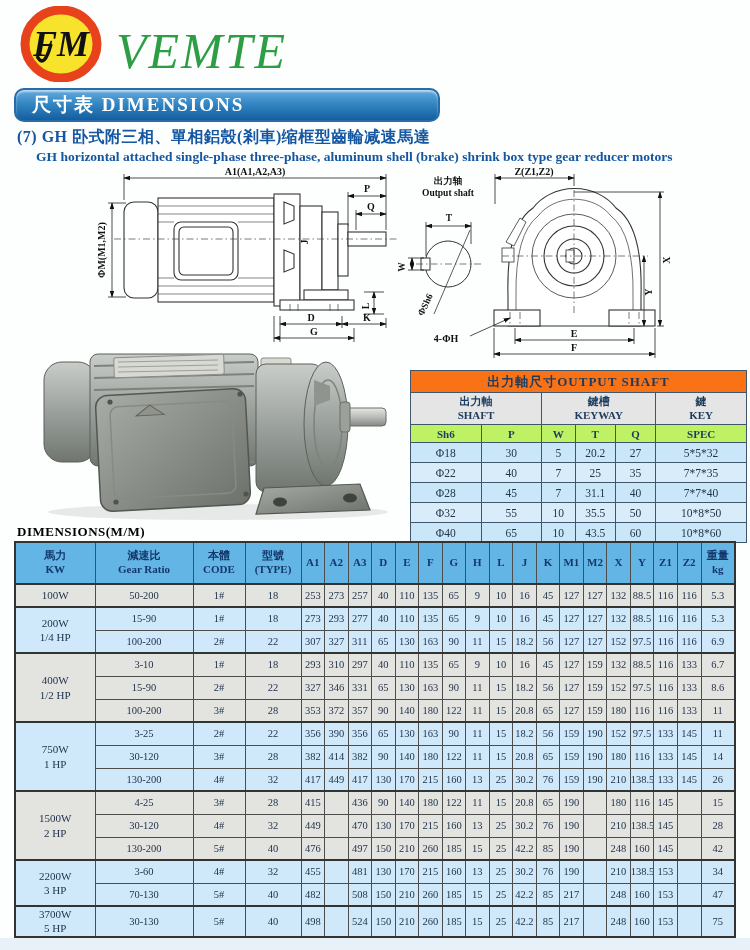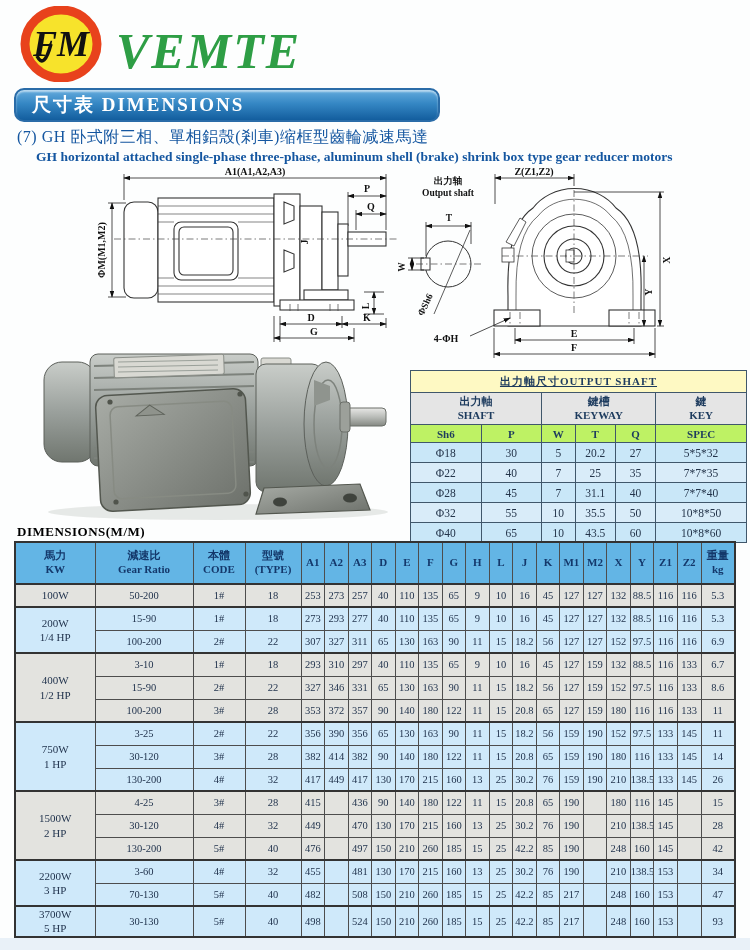--- a/index.html
+++ b/index.html
@@ -7,49 +7,49 @@
   .page {
     position:relative; width:750px; height:950px; margin:0 auto;
     background:#fdfefe; overflow:hidden;
     font-family:"Liberation Serif","DejaVu Serif",serif;
     color:#111;
   }
   
   .brand-row { position:absolute; left:20px; top:6px; display:flex; align-items:flex-end; }
   .logo-box { width:82px; height:76px; flex:0 0 auto; }
   .brand-name {
-    font-size:50px; font-style:italic; font-weight:bold; line-height:1;
+    font-size:50px; font-style:italic; font-weight:normal; line-height:1;
     color:#2e9e45; letter-spacing:2px; margin-left:14px; padding-bottom:6px;
   }
   .brand-sub { font-size:25px; font-weight:bold; color:#000; padding-bottom:8px; margin-left:4px; letter-spacing:1px; }
   
   .banner {
     position:absolute; left:14px; top:88px; width:426px; height:34px;
     border-radius:10px; border:2px solid #2a6ca8;
     background:linear-gradient(#64abdd 0%, #3587c4 45%, #135e9e 100%);
     box-shadow:inset 0 2px 2px rgba(255,255,255,.55);
     display:flex; align-items:center; padding-left:16px;
   }
   .banner span { color:#fff; font-weight:bold; font-size:19px; letter-spacing:2px; }
   
-  .sec-title { position:absolute; left:17px; top:127px; color:#1456a0; font-weight:normal; font-size:16px; letter-spacing:.5px; }
+  .sec-title { position:absolute; left:17px; top:127px; color:#1456a0; font-weight:bold; font-size:16px; letter-spacing:.5px; }
   .sec-sub   { position:absolute; left:36px; top:149px; color:#1456a0; font-weight:bold; font-size:13.5px; }
   
   svg text { font-family:"Liberation Serif","DejaVu Serif",serif; fill:#111; }
   .draw-side  { position:absolute; left:52px;  top:166px; }
   .draw-front { position:absolute; left:398px; top:164px; }
   .photo      { position:absolute; left:18px;  top:336px; }
   
   .ost-wrap { position:absolute; left:410px; top:370px; width:337px; }
   table.ost { width:100%; border-collapse:collapse; table-layout:fixed; }
   table.ost th, table.ost td {
     border:1px solid #40576b; text-align:center; vertical-align:middle;
     font-size:11px; color:#1d3b5e; padding:1px 0;
   }
-  table.ost .t-title { background:#fef9c3; font-weight:bold; font-size:11px; height:22px; letter-spacing:1px;text-decoration:underline; }
+  table.ost .t-title { background:#f97316; font-weight:bold; font-size:13px; height:22px; letter-spacing:1px; }
   table.ost .t-group { background:#e5e5e5; font-weight:bold; height:32px; white-space:pre-line; line-height:1.2; }
   table.ost .t-cols  { background:#bef264; font-weight:bold; height:18px; }
   table.ost td { height:20px; font-size:11.5px; color:#24344a; }
   table.ost tr.alt-a td { background:#c9e7f8; }
   table.ost tr.alt-b td { background:#d9ecf9; }
   
   .dims-note { position:absolute; left:17px; top:524px; font-weight:bold; font-size:13px; color:#000; letter-spacing:.5px; }
   .dim-wrap { position:absolute; left:14px; top:541px; width:722px; }
   table.dim { width:100%; border-collapse:collapse; table-layout:fixed; border:2px solid #333; }
   table.dim th, table.dim td {
@@ -814,20 +814,20 @@
             <td>15</td>
             <td>25</td>
             <td>42.2</td>
             <td>85</td>
             <td>217</td>
             <td></td>
             <td>248</td>
             <td>160</td>
             <td>153</td>
             <td></td>
-            <td>93</td>
+            <td>75</td>
           </tr>
         </tbody>
     </table>
   </div>
 
   <div class="foot-strip"></div>
 </div>
 
 </body></html>

